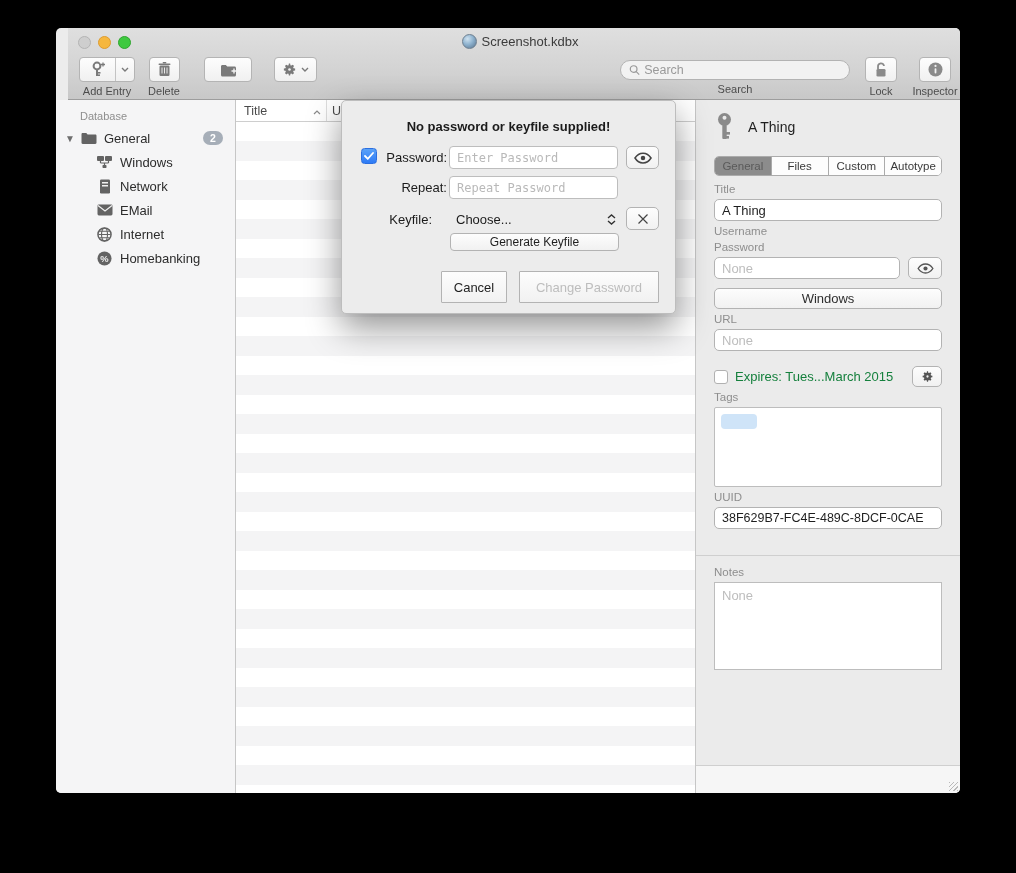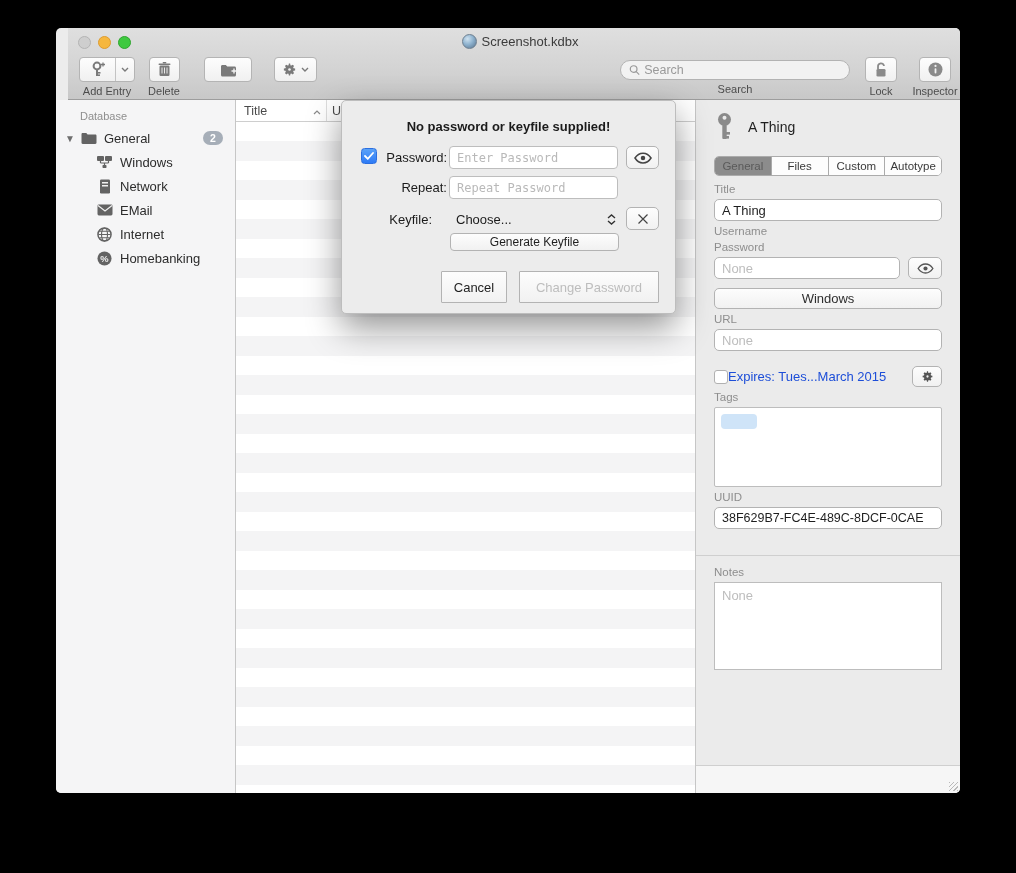--- a/index.html
+++ b/index.html
@@ -79,21 +79,21 @@
   .ifield::placeholder { color:#bdbdbd; }
   .fieldrow { margin-top:4px; display:flex; align-items:center; gap:8px; }
   .fieldrow .ifield { margin-top:0; flex:1; }
   .sqbtn { width:34px; height:22px; border:1px solid #b3b3b3; border-radius:5px; background:linear-gradient(#fdfdfd,#f1f1f1);
            display:flex; align-items:center; justify-content:center; color:#555; flex:none; }
   .widebtn { margin-top:9px; width:100%; height:21px; border:1px solid #b3b3b3; border-radius:5px;
              background:linear-gradient(#fdfdfd,#f1f1f1); font-size:13px; color:#2e2e2e;
              display:flex; align-items:center; justify-content:center; }
   .exp-row { margin-top:15px; display:flex; align-items:center; }
   .cbox { width:14px; height:14px; border:1px solid #b1b1b1; border-radius:3px; background:#fff; flex:none; }
-  .exp-text { font-size:13px; color:#1d4ed8; margin-left:0; white-space:nowrap; }
+  .exp-text { font-size:13px; color:#15803d; margin-left:7px; white-space:nowrap; }
   .exp-row .sqbtn { margin-left:auto; width:30px; height:21px; }
   .tagsbox { margin-top:4px; width:100%; height:80px; border:1px solid #bdbdbd; border-radius:2px; background:#fff; padding:6px; }
   .tagpill { width:36px; height:15px; border-radius:4px; background:#cfe4f8; }
   .divider { height:1px; background:#cfcfcf; margin:26px -18px 0 -18px; }
   .notesarea { margin-top:4px; width:100%; height:88px; border:1px solid #bdbdbd; background:#fff; resize:none; outline:none;
                font-size:13px; padding:5px 7px; font-family:"Liberation Sans",sans-serif; color:#1e1e1e; }
   .notesarea::placeholder { color:#bdbdbd; }
   .insp-footer { position:absolute; left:0; right:0; bottom:0; height:28px; background:#f6f6f6; border-top:1px solid #cfcfcf; }
   .grip { position:absolute; right:2px; bottom:2px; width:9px; height:9px;
           background:repeating-linear-gradient(135deg,#b9b9b9 0 1px,transparent 1px 3px); }

